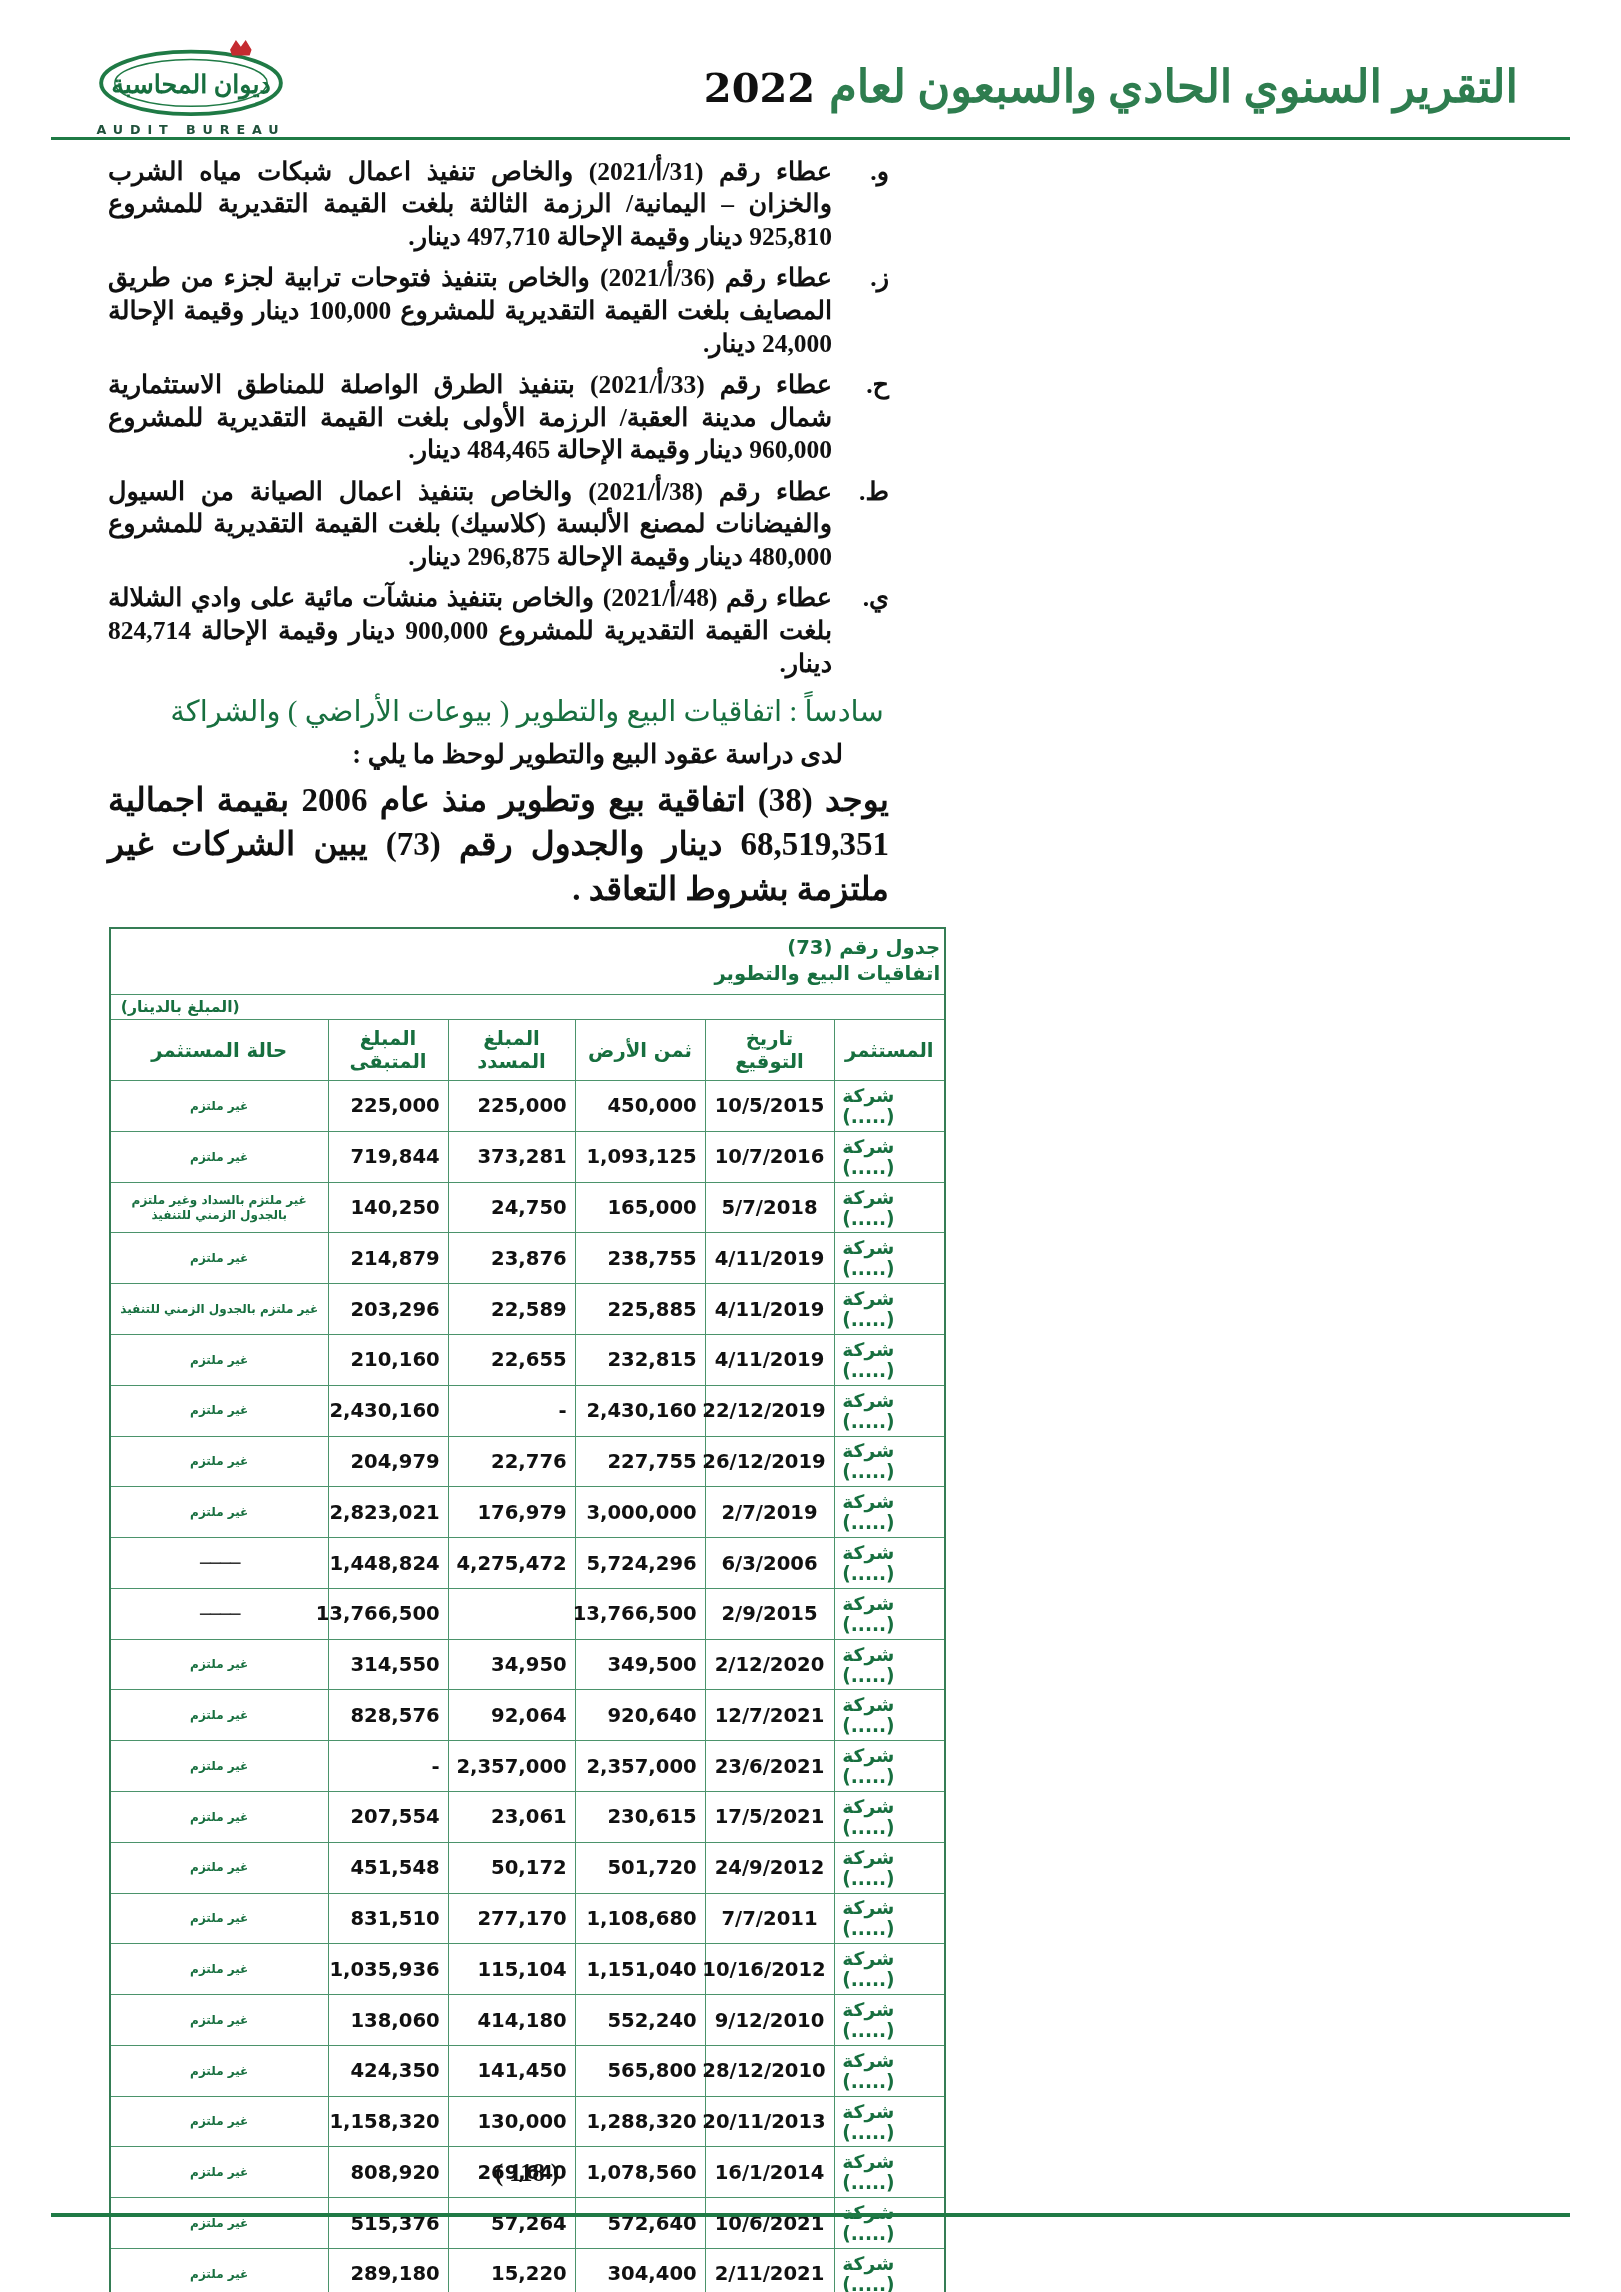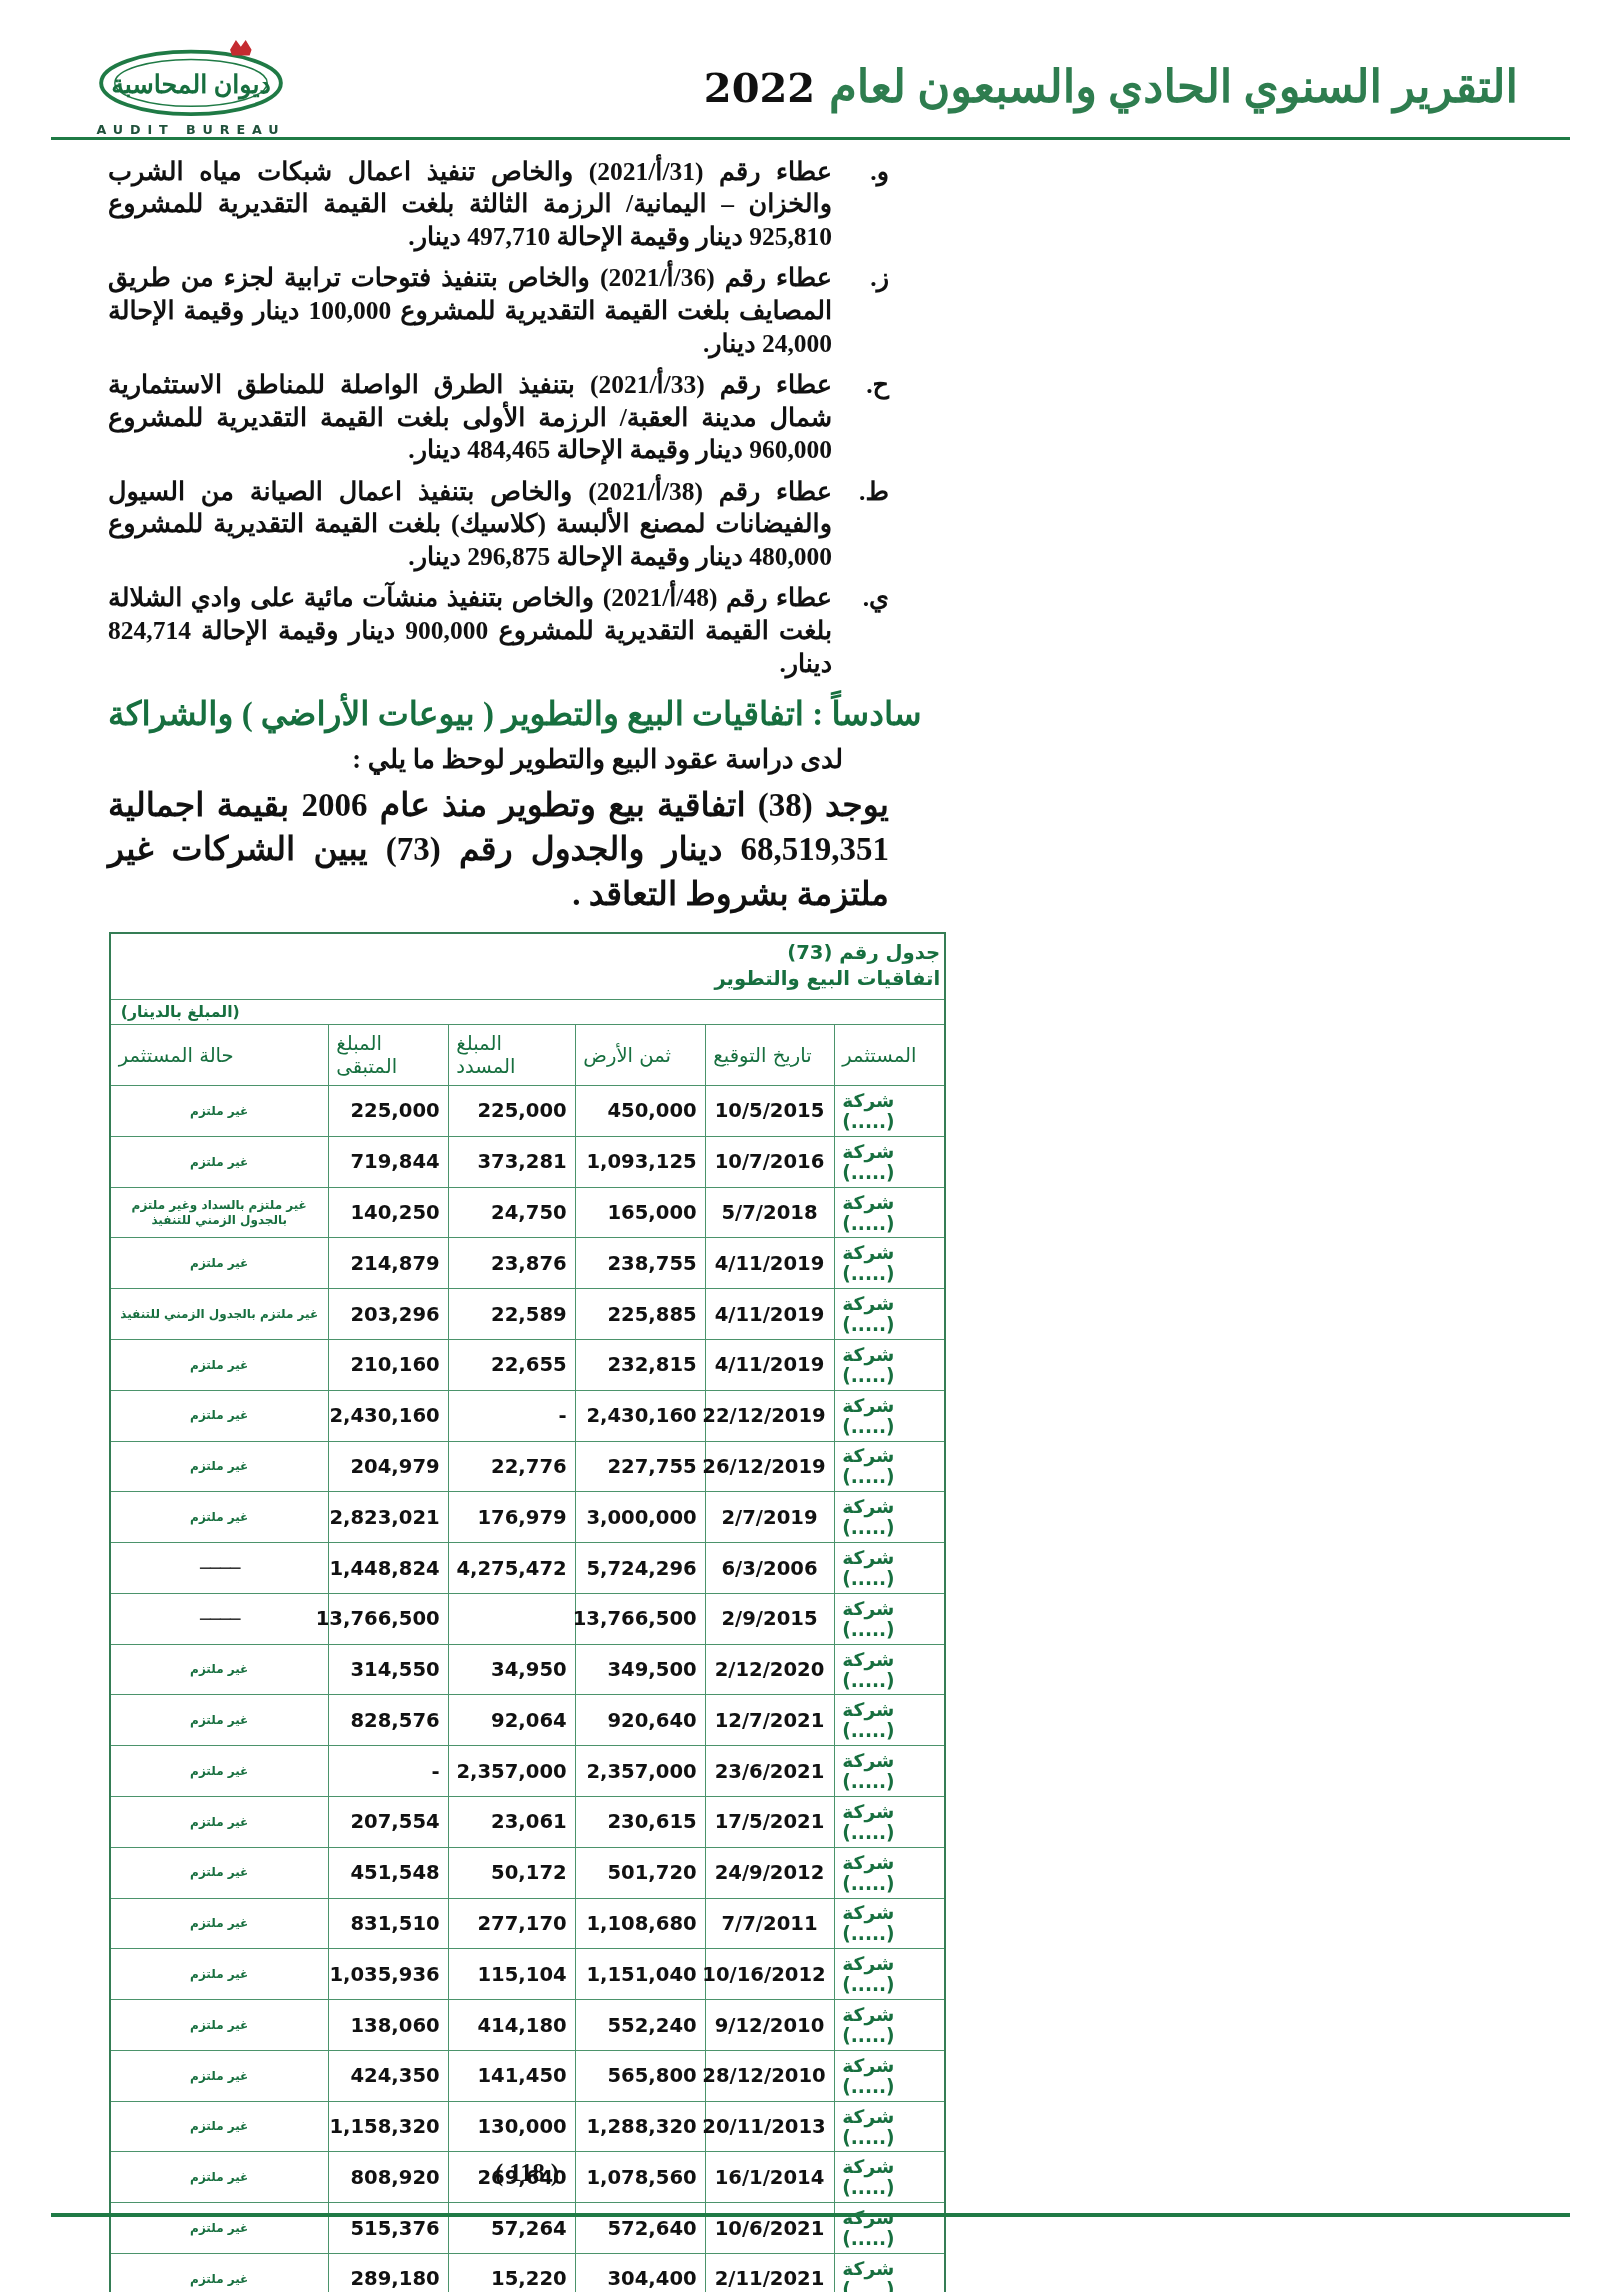--- a/index.html
+++ b/index.html
@@ -61,24 +61,24 @@
     padding-right:57px;
     font-size:25.5px;
     font-weight:bold;
     line-height:1.28;
     text-align:justify;
     margin-bottom:8.8px;
   }
   .tender-letter { position:absolute; right:0; top:0; }
   .section-heading {
     color:#176f3f;
-    font-size:33px;
-    font-weight:bold;
+    font-size:29px;
+    font-weight:normal;
     margin:13.7px 0 9.8px 0;
-    text-align:left;
+    text-align:center;
   }
   .intro-1 {
     margin:7.8px 103px 7.8px 0;
     font-size:26.5px;
     font-weight:bold;
     text-align:right;
   }
   .intro-2 {
     margin:3.9px 57px 0 0;
     font-size:33px;
@@ -109,24 +109,24 @@
   .unit-cell {
     padding:2.9px 9.8px;
     text-align:left;
     color:#176f3f;
     font-size:15.7px;
     font-weight:bold;
   }
   .col-head {
     padding:6.9px 7.8px;
     height:39px;
-    text-align:left;
+    text-align:center;
     color:#176f3f;
     font-size:19.6px;
-    font-weight:normal;
+    font-weight:bold;
     margin-left:36px;
   }
   .agreements-table td {
     height:42px;
     padding:3.9px 7.8px;
     font-size:19.6px;
     font-weight:bold;
     color:#111111;
   }
   td.investor { color:#176f3f; text-align:left; font-size:18.6px; }

